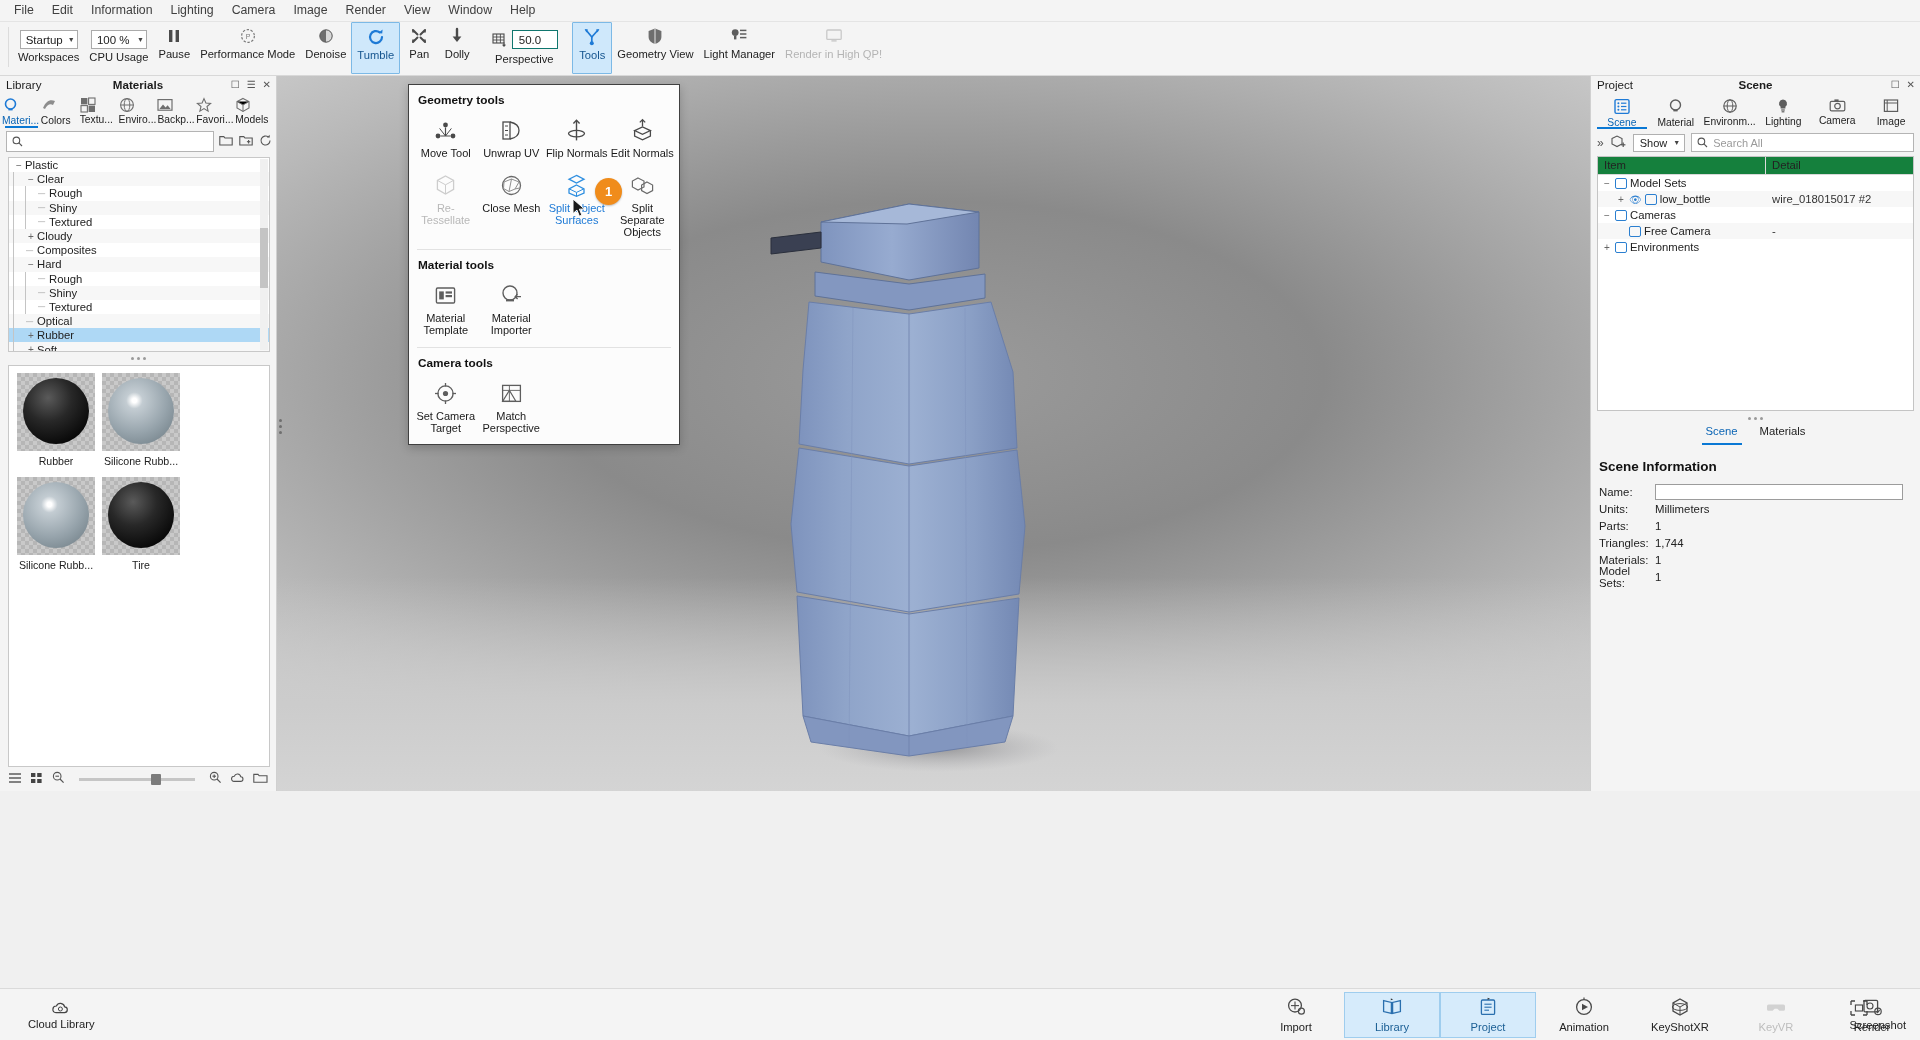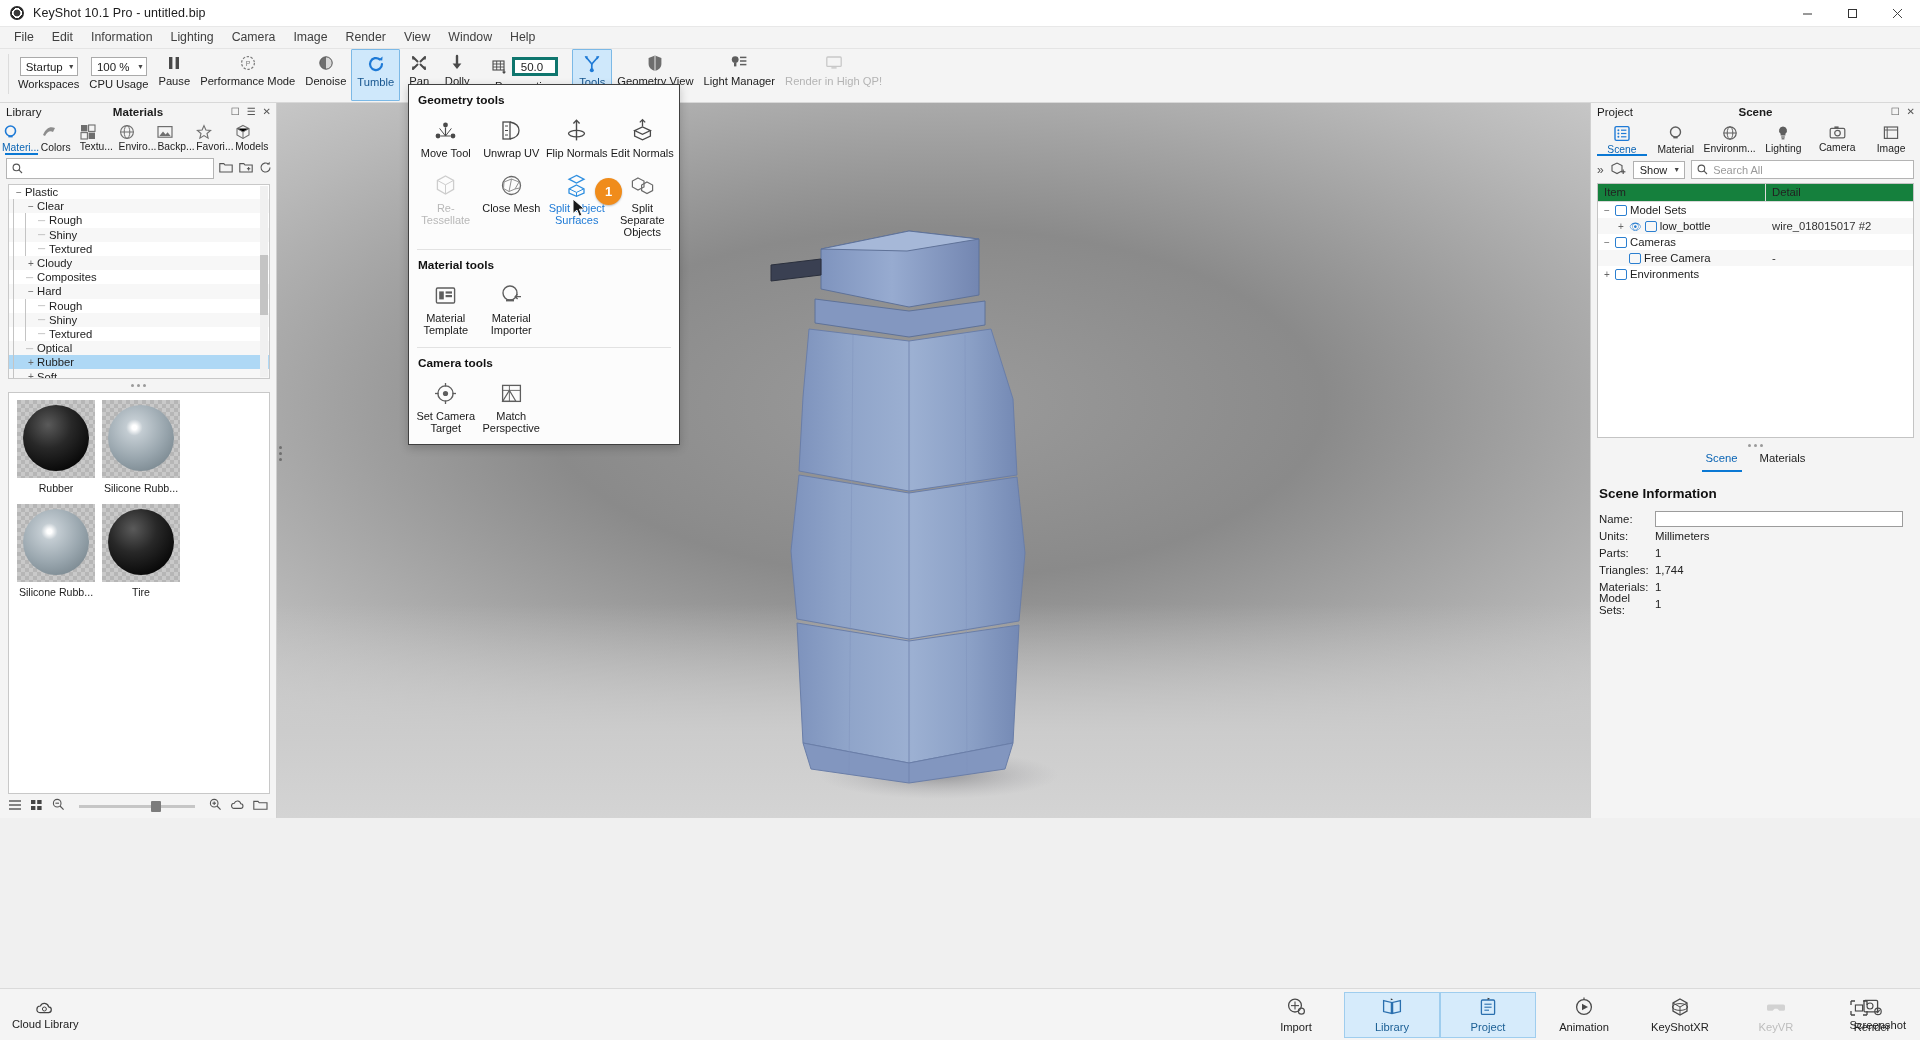--- a/index.html
+++ b/index.html
@@ -54,21 +54,21 @@
   .tb-cell.active { background: #cfe8fb; border: 1px solid #7cb9e6; border-radius: 1px; height: 52px; }
   .tb-cell.active .lbl { color: #16558f; }
   .tb-icon { height: 21px; display: flex; align-items: center; justify-content: center; }
   .combo {
     height: 19px; border: 1px solid #aaa; background: #fff; display: flex; align-items: center;
     padding: 0 2px 0 5px; font-size: 11.5px; color: #222; min-width: 56px; justify-content: space-between;
     margin-top: 5px;
   }
   .combo .caret { font-size: 7px; color: #444; margin-left: 5px; }
   .numbox {
-    height: 19px; border: 3px solid #0f766e; background: #fff; display: flex; align-items: center;
+    height: 19px; border: 1px solid #0f766e; background: #fff; display: flex; align-items: center;
     padding: 0 6px; font-size: 11.5px; color: #222; width: 46px; margin-top: 5px;
   }
   .tb-pair { display: flex; align-items: flex-start; gap: 4px; padding-top: 0; }
 
   
   .body-row { display: flex; height: 715px; }
 
   
   .left-panel { width: 277px; background: #f4f4f4; display: flex; flex-direction: column;
                 border-right: 1px solid #d0d0d0; }
@@ -202,60 +202,38 @@
     color: #fff; font-size: 13px; font-weight: bold; display: flex; align-items: center; justify-content: center;
     left: 595px; top: 178px; z-index: 60; box-shadow: 0 1px 2px rgba(0,0,0,.25);
   }
   .cursor { position: absolute; left: 572px; top: 198px; z-index: 61; }
 
   
   .bottombar {
     position: absolute; left: 0; bottom: 0; width: 1920px; height: 52px; background: #f4f4f4;
     border-top: 1px solid #dadada; display: flex; align-items: center;
   }
-  .bb-left { position: absolute; left: 12px; display: flex; flex-direction: column; align-items: center; }
+  .bb-left { position: absolute; left: 28px; display: flex; flex-direction: column; align-items: center; }
   .bb-right { position: absolute; right: 14px; display: flex; flex-direction: column; align-items: flex-start; }
   .bb-center { width: 100%; display: flex; align-items: center; justify-content: flex-end; gap: 0; margin-left: 20px; }
   .bb-item {
     display: flex; flex-direction: column; align-items: center; justify-content: center;
     width: 96px; height: 46px; position: relative;
   }
   .bb-item .bl { font-size: 11.2px; color: #222; margin-top: 3px; }
   .bb-item.sel { background: #d6ebfb; border: 1px solid #9fcdee; }
   .bb-item.sel .bl { color: #1a5e94; }
   .bb-item.dim .bl { color: #bdbdbd; }
   .bb-side .bl { font-size: 11.2px; color: #222; margin-top: 2px; }
 </style>
 </head>
 <body>
 
 <div id="app">
 
-  <div class="titlebar">
-    <span class="ks-logo"></span>
-    <span class="title-text">KeyShot 10.1 Pro  - untitled.bip</span>
-    <div class="win-btns">
-      <div class="win-btn">
-        <svg width="11" height="11" viewBox="0 0 11 11">
-            <line x1="1" y1="6" x2="10" y2="6" stroke="#333" stroke-width="1"></line>
-          </svg>
-      </div>
-      <div class="win-btn">
-        <svg width="11" height="11" viewBox="0 0 11 11">
-            <rect x="1.5" y="1.5" width="8" height="8" fill="none" stroke="#333" stroke-width="1"></rect>
-          </svg>
-      </div>
-      <div class="win-btn close">
-        <svg width="11" height="11" viewBox="0 0 11 11">
-            <line x1="1" y1="1" x2="10" y2="10" stroke="currentColor" stroke-width="1"></line>
-            <line x1="10" y1="1" x2="1" y2="10" stroke="currentColor" stroke-width="1"></line>
-          </svg>
-      </div>
-    </div>
-  </div>
 
   <div class="menubar">
     <div class="menu-item">File</div>
     <div class="menu-item">Edit</div>
     <div class="menu-item">Information</div>
     <div class="menu-item">Lighting</div>
     <div class="menu-item">Camera</div>
     <div class="menu-item">Image</div>
     <div class="menu-item">Render</div>
     <div class="menu-item">View</div>

